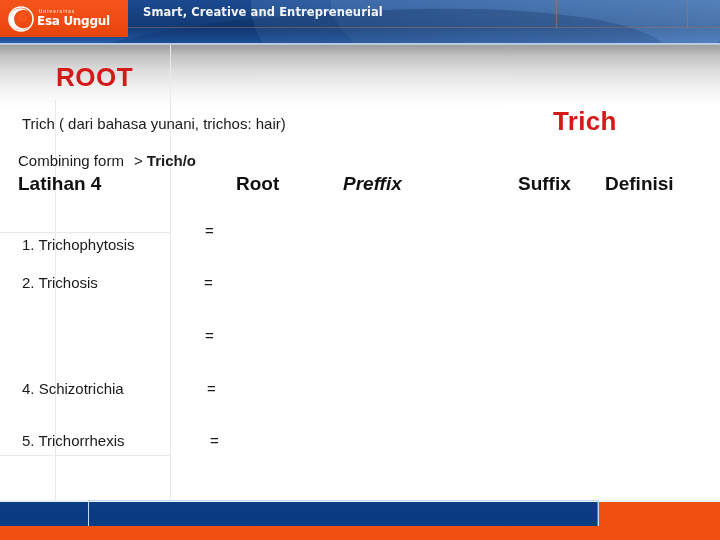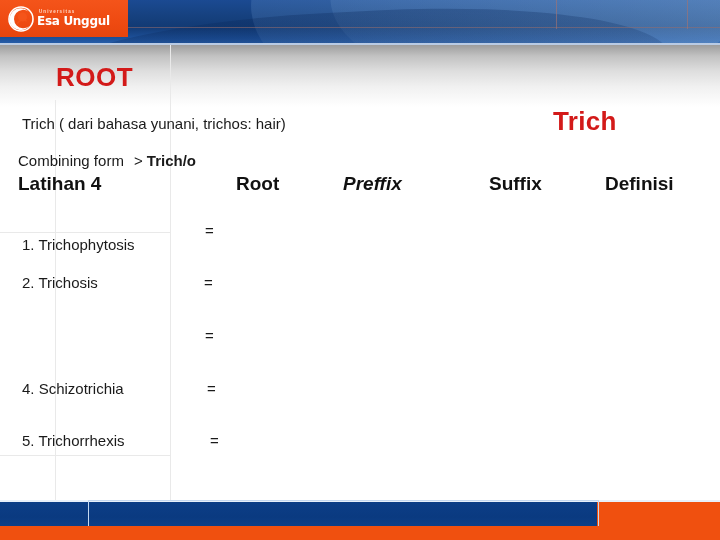--- a/index.html
+++ b/index.html
@@ -190,21 +190,21 @@
   .col-head {
     position: absolute;
     top: 173px;
     font-size: 19px;
     font-weight: bold;
     color: #111111;
   }
   .ch-latihan { left: 18px; }
   .ch-root    { left: 236px; }
   .ch-preffix { left: 343px; font-style: italic; }
-  .ch-suffix  { left: 489px; }
+  .ch-suffix  { left: 518px; }
   .ch-definisi{ left: 605px; }
 
   .row-label {
     position: absolute;
     font-size: 15px;
     color: #1a1a1a;
     white-space: nowrap;
   }
   .row-eq {
     position: absolute;
@@ -266,20 +266,21 @@
         <circle cx="14.5" cy="11" r="4.6" fill="#f4541a"></circle>
         <path d="M9.2 17.8 A6.6 6.6 0 0 1 18.6 15.2" fill="none" stroke="#f4541a" stroke-width="1.4"></path>
       </svg>
     </div>
     <div class="logo-text-wrap">
       <div class="logo-univ">Universitas</div>
       <div class="logo-name">Esa Unggul</div>
     </div>
   </div>
 
+  <div class="tagline">Smart, Creative and Entrepreneurial</div>
 
   <div class="gray-fade"></div>
 
   <div class="vline" style="left:55px; top:100px; height:410px;"></div>
   <div class="vline" style="left:170px; top:45px; height:465px;"></div>
   <div class="hline" style="left:0px; top:232px; width:170px;"></div>
   <div class="hline" style="left:0px; top:455px; width:170px;"></div>
 
   <div class="title-left">ROOT</div>
   <div class="title-right">Trich</div>

